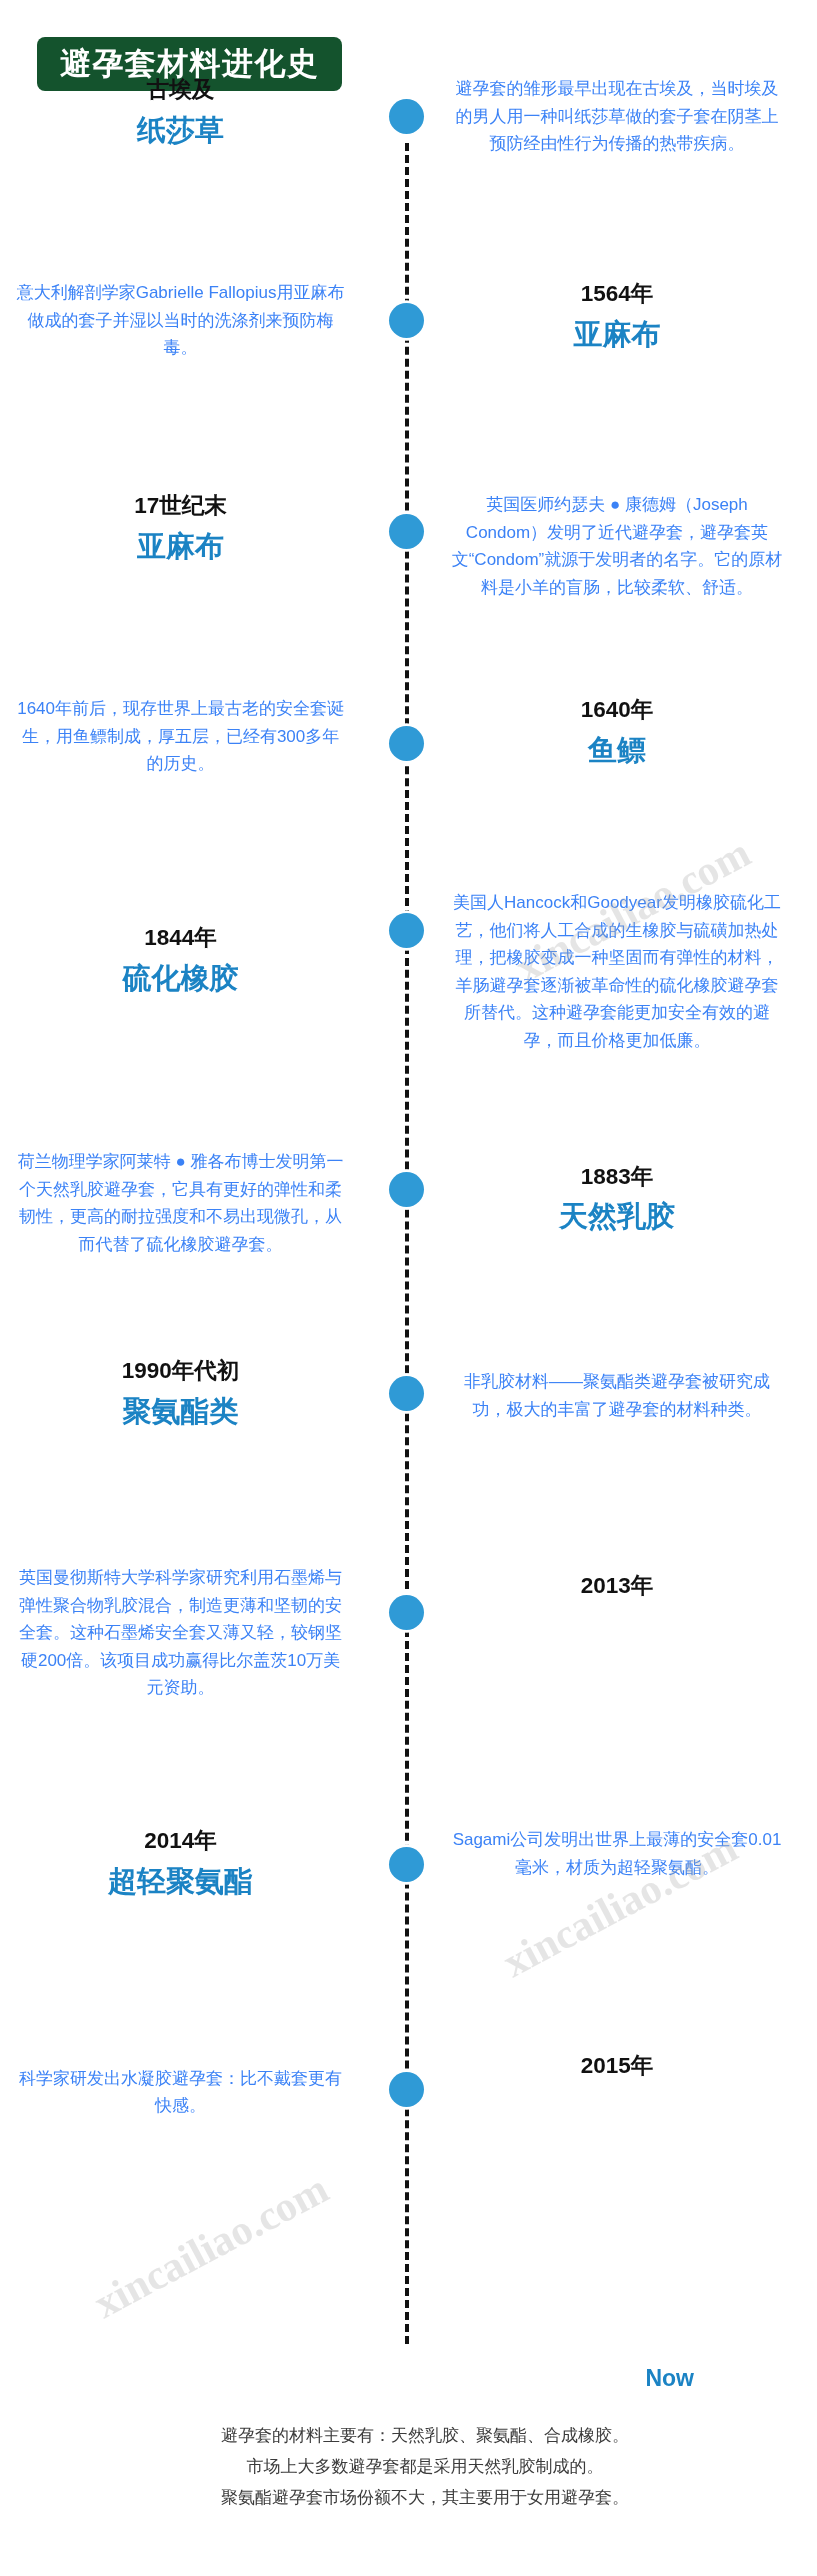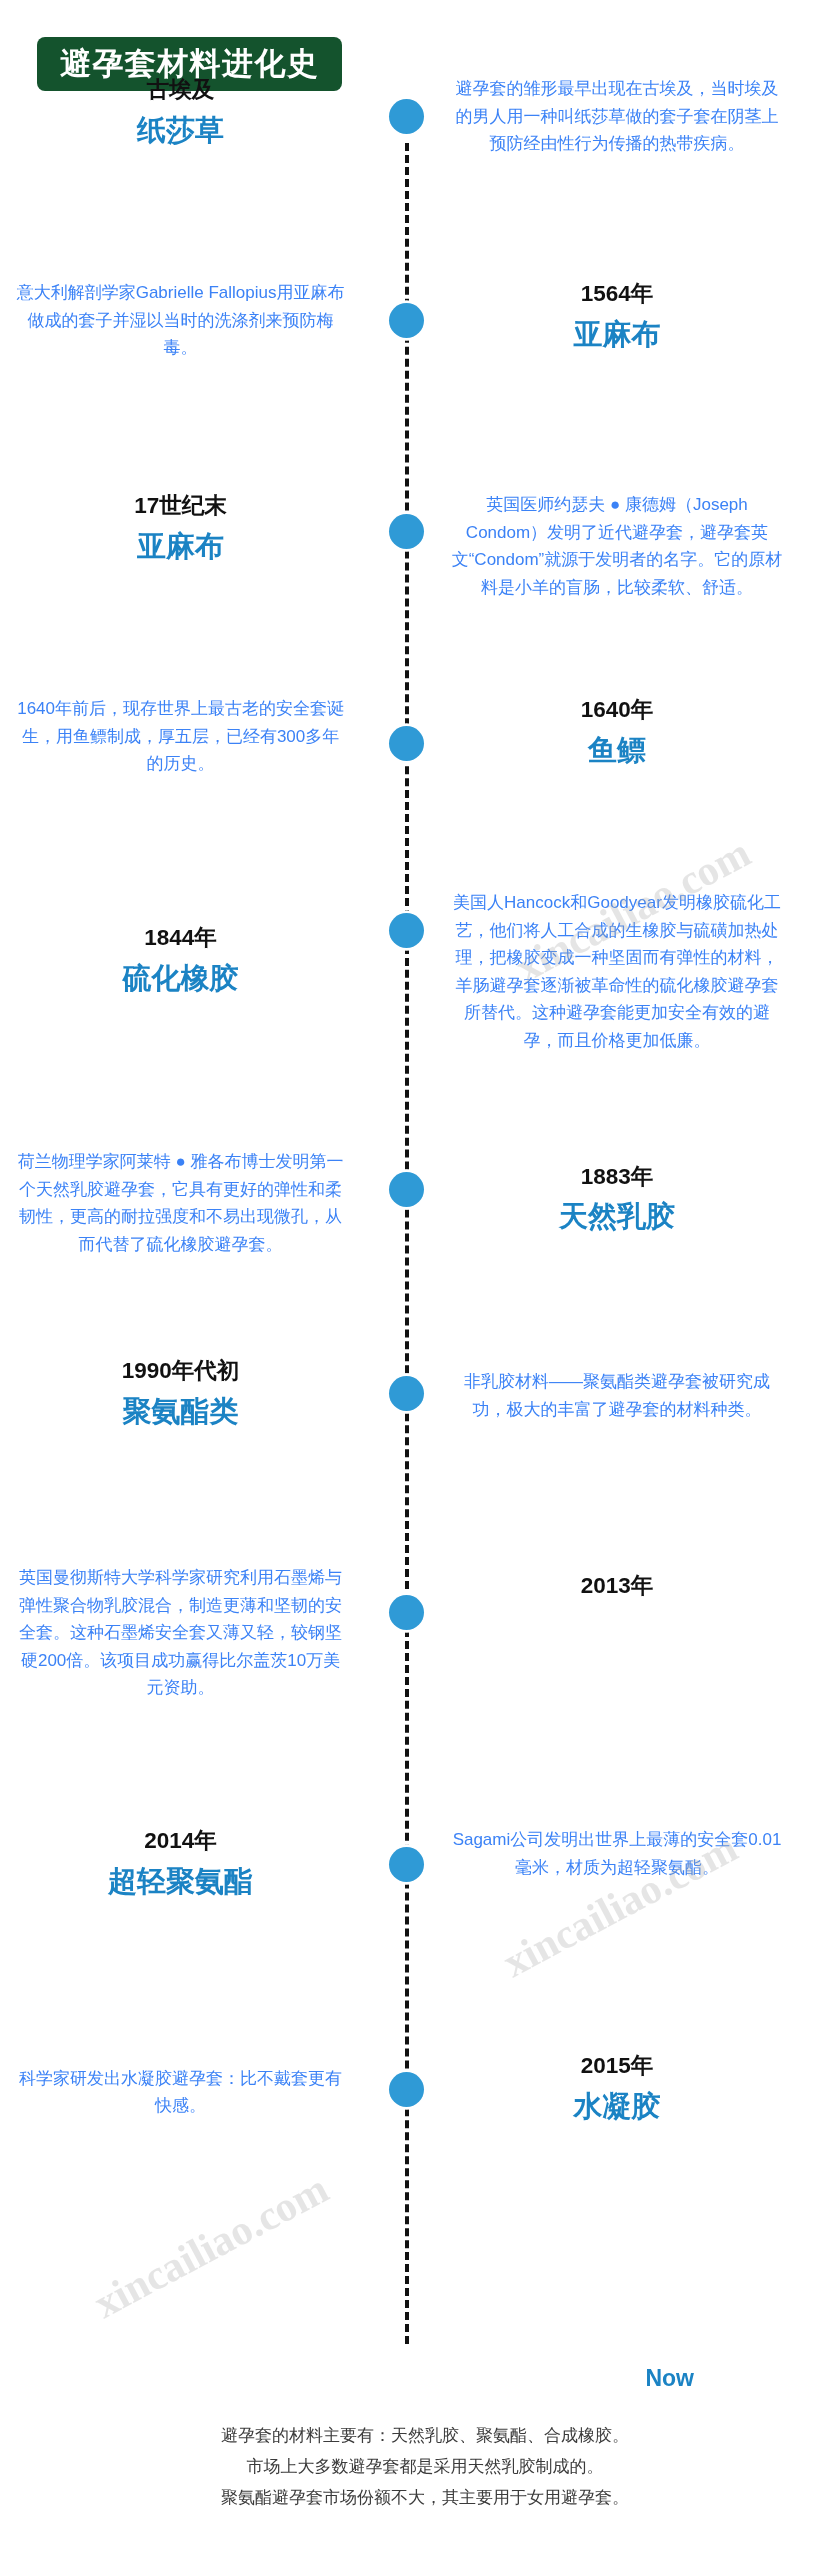--- a/index.html
+++ b/index.html
@@ -263,21 +263,20 @@
     </div>
   </div>
 
   <div class="row" style="top: 1908px;">
     <div class="cell left" style="top: 13.6px;">
       <div class="desc">科学家研发出水凝胶避孕套：比不戴套更有快感。</div>
     </div>
     <div class="cell right">
       <div class="era-head">
         <div class="era-year">2015年</div>
-        <div class="era-material">水凝胶</div>
       </div>
     </div>
   </div>
 </div>
 
 <div class="now-label">Now</div>
 
 <div class="footer">
   <p>避孕套的材料主要有：天然乳胶、聚氨酯、合成橡胶。</p>
   <p>市场上大多数避孕套都是采用天然乳胶制成的。</p>

